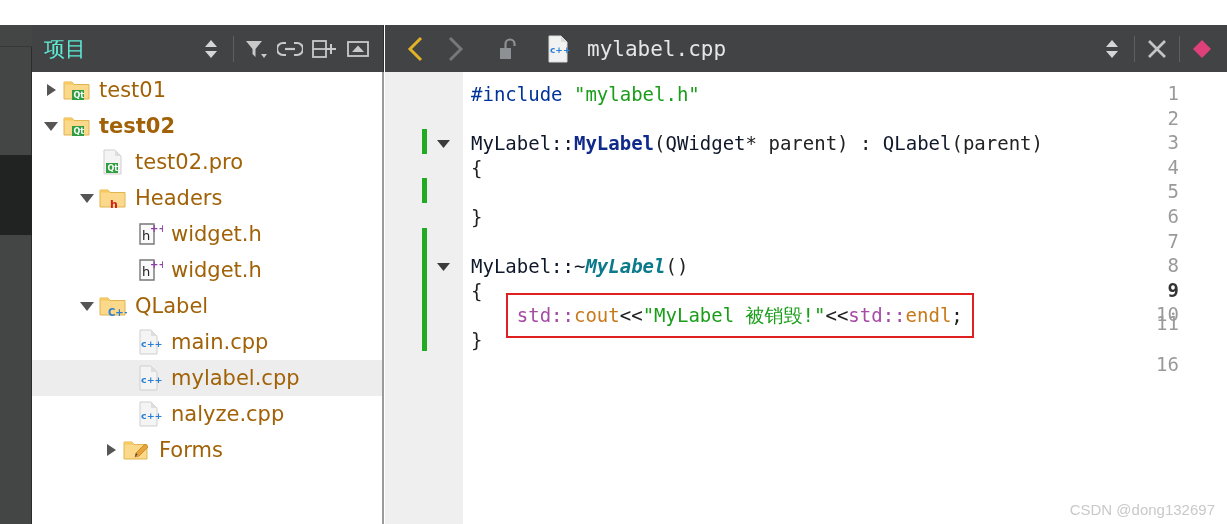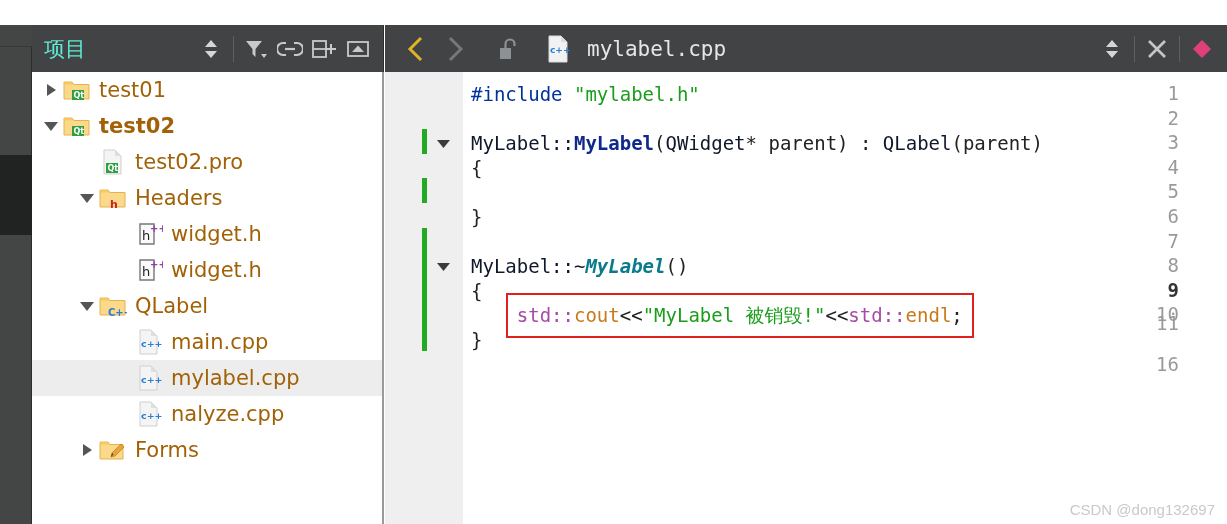--- a/index.html
+++ b/index.html
@@ -363,21 +363,21 @@
         <span class="arrow"></span>
         <span class="ic">
           <svg width="28" height="26" viewBox="0 0 28 26">
         <path d="M5 1 h11 l6 6 v18 H5 Z" fill="#f4f4f4" stroke="#cfcfcf" stroke-width="1"></path>
         <path d="M16 1 v6 h6 z" fill="#dedede"></path>
         <text x="6" y="18" font-family="DejaVu Sans, sans-serif" font-size="9.5" font-weight="bold" fill="#2a7fd4">c++</text>
       </svg>
         </span>
         <span class="lbl">nalyze.cpp</span>
       </div>
-      <div class="row" style="padding-left: 44px;">
+      <div class="row" style="padding-left: 68px;">
         <span class="arrow">
           <svg width="12" height="14" viewBox="0 0 12 14">
             <polygon points="2,1 11,7 2,13" fill="#555"></polygon>
           </svg>
         </span>
         <span class="ic">
           <svg width="28" height="24" viewBox="0 0 28 24">
         <path d="M1 4 h8 l2 2.5 h13 V21 H1 Z" fill="#fbd88a" stroke="#e0b44e" stroke-width="1"></path>
         <path d="M1 4 h8 l2 2.5 H1 Z" fill="#f5c95f"></path>
         <path d="M12 19 l1-4 9-9 3 3 -9 9 z" fill="#e8a43a" stroke="#c4801f" stroke-width="0.8"></path>

